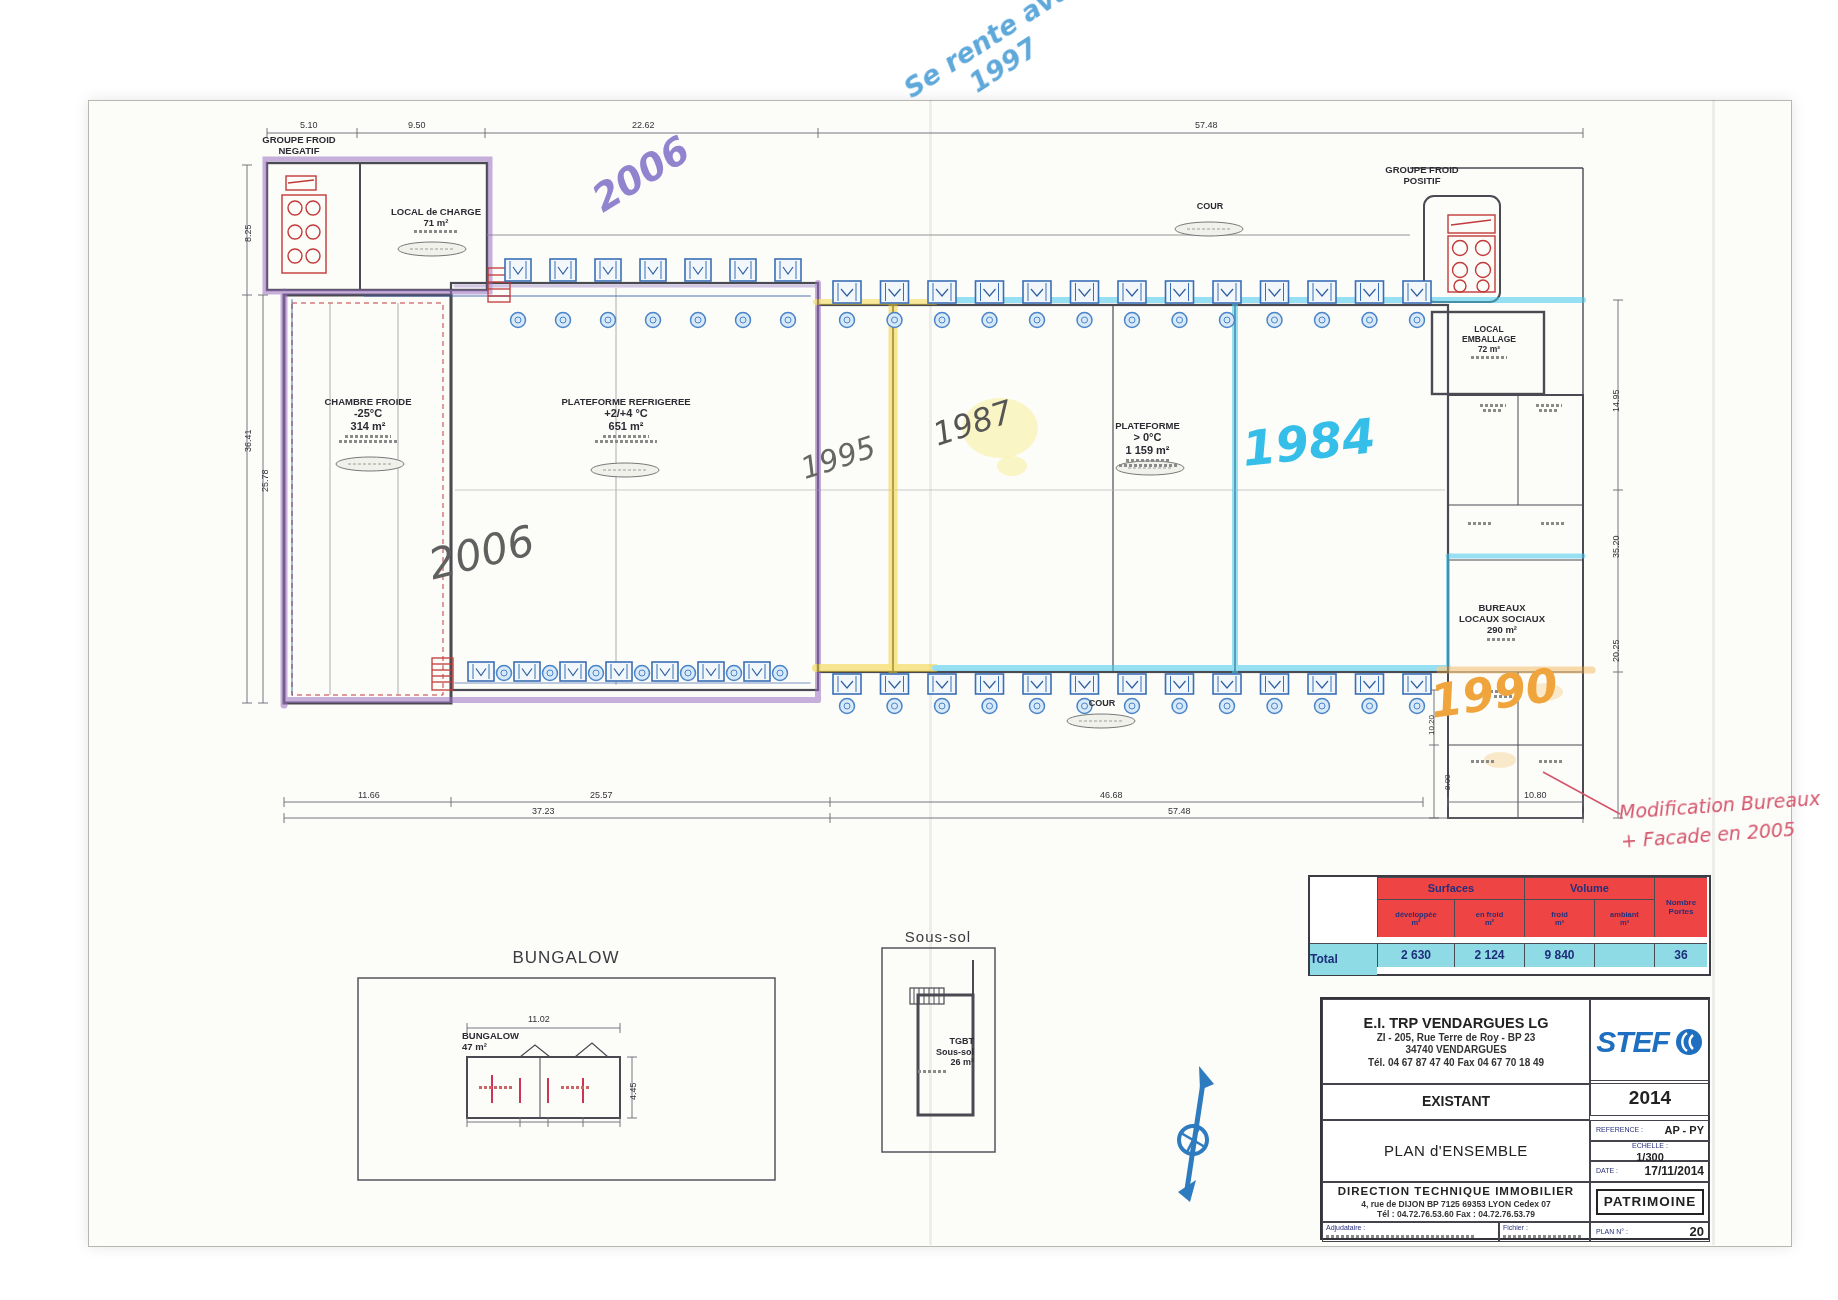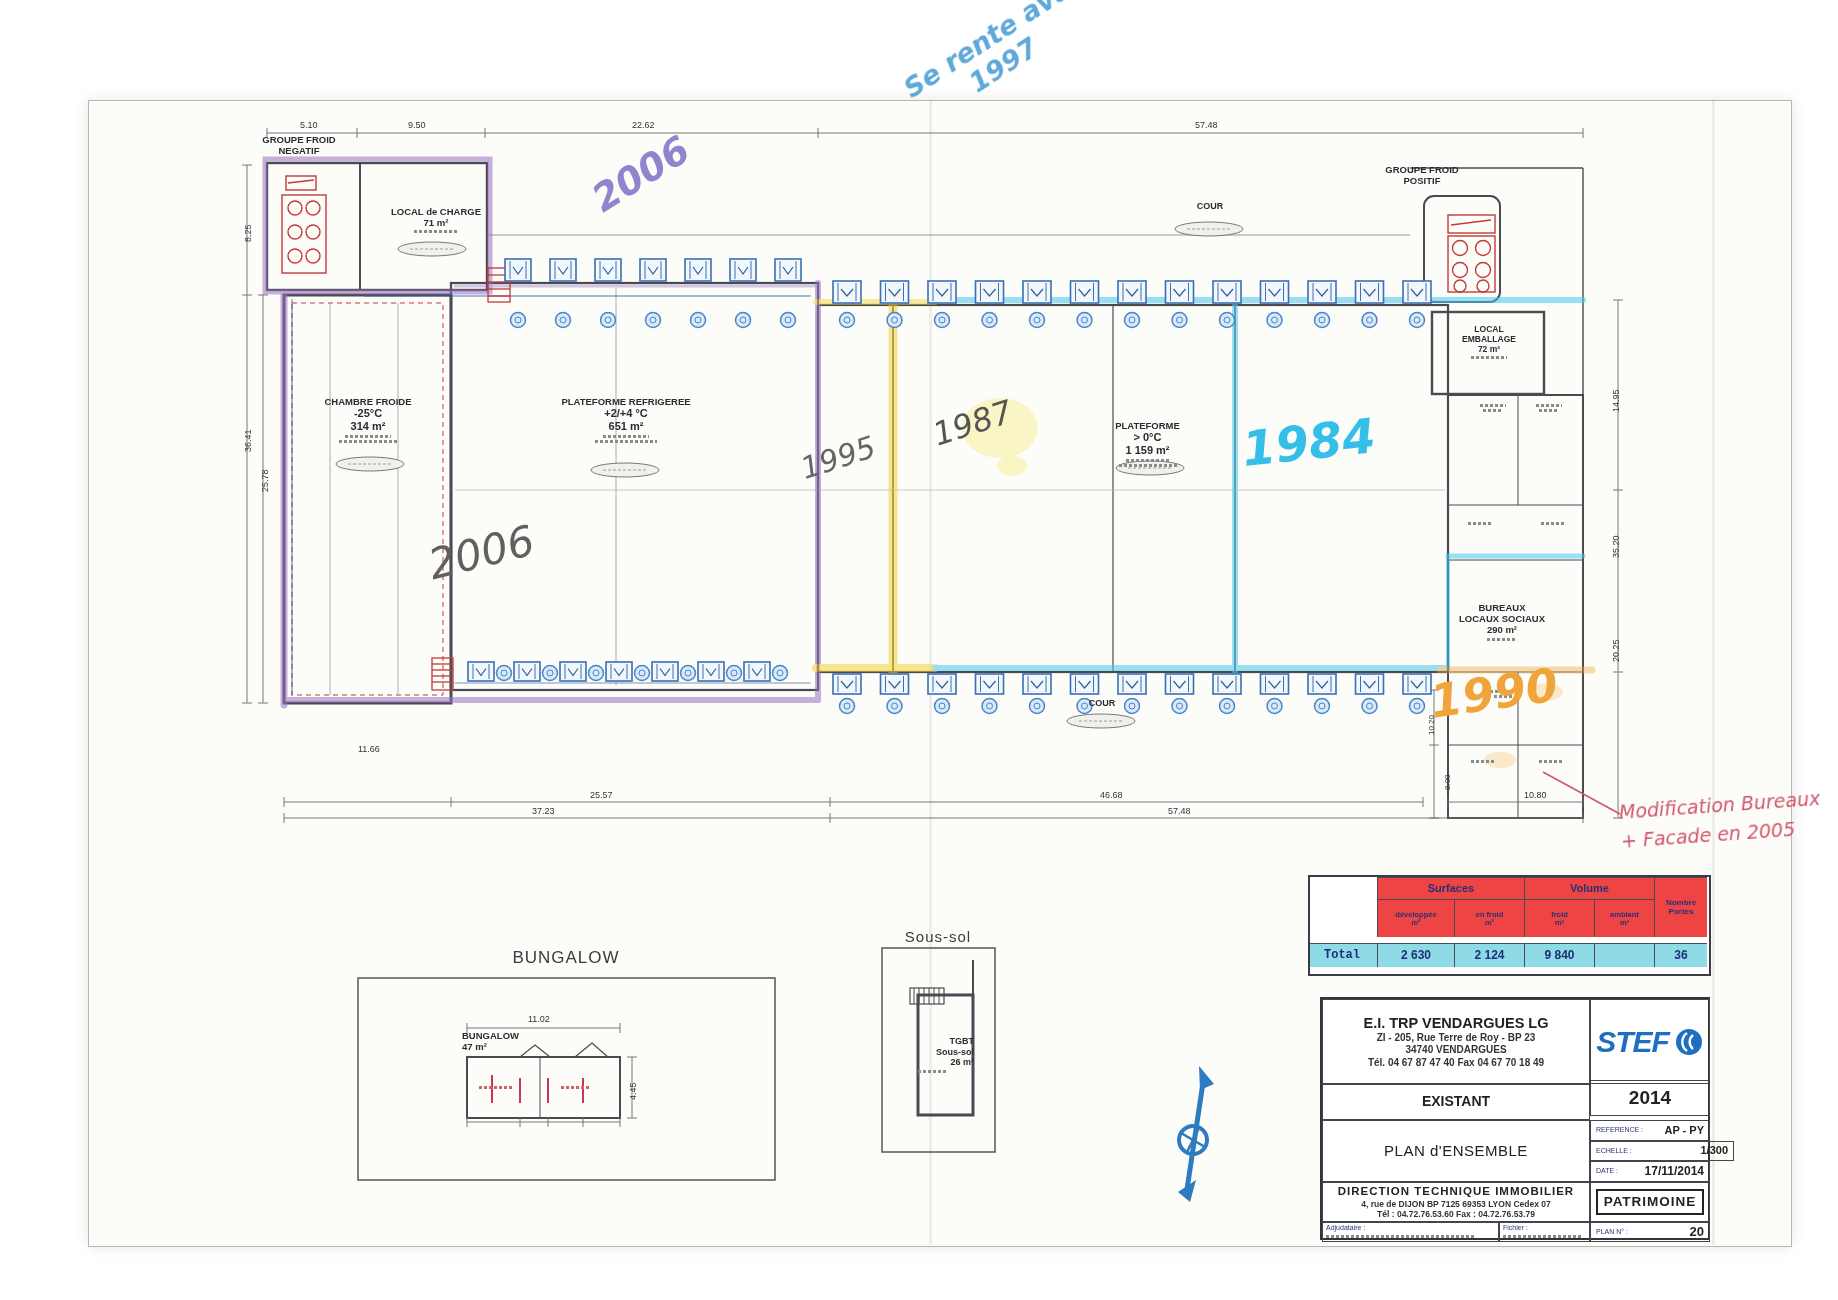--- a/index.html
+++ b/index.html
@@ -561,21 +561,21 @@
     </div>
   <div class="abs" style="left:560px;top:1084px;width:32px;">
       <div class="sq sqr" style="width:30px;"></div>
     </div>
 
   <div class="dim" style="left:300px;top:120px;">5.10</div>
   <div class="dim" style="left:408px;top:120px;">9.50</div>
   <div class="dim" style="left:632px;top:120px;">22.62</div>
   <div class="dim" style="left:1195px;top:120px;">57.48</div>
 
-  <div class="dim" style="left:358px;top:744px;">11.66</div>
+  <div class="dim" style="left:358px;top:790px;">11.66</div>
   <div class="dim" style="left:590px;top:790px;">25.57</div>
   <div class="dim" style="left:1100px;top:790px;">46.68</div>
   <div class="dim" style="left:1524px;top:790px;">10.80</div>
   <div class="dim" style="left:532px;top:806px;">37.23</div>
   <div class="dim" style="left:1168px;top:806px;">57.48</div>
 
   <div class="dim rot" style="left:243px;top:242px;">8.25</div>
   <div class="dim rot" style="left:243px;top:452px;">36.41</div>
   <div class="dim rot" style="left:260px;top:492px;">25.78</div>
 
@@ -635,21 +635,21 @@
     </div>
     <div class="cell hdr" style="left:214px;top:22px;width:70px;height:38px;font-size:7.5px;flex-direction:column;">
       <div>froid</div>
         <div>m³</div>
     </div>
     <div class="cell hdr" style="left:284px;top:22px;width:60px;height:38px;font-size:7.5px;flex-direction:column;">
       <div>ambiant</div>
         <div>m³</div>
     </div>
 
-    <div class="cell tot" style="left:0;top:66px;width:67px;height:24px;border-left:none;font-size:12px;justify-content:flex-start;padding-left:14px;font-family:Liberation Mono, monospace;">Total</div>
+    <div class="cell tot" style="left:0;top:66px;width:67px;height:32px;border-left:none;font-size:12px;justify-content:flex-start;padding-left:0;">Total</div>
     <div class="cell tot" style="left:67px;top:66px;width:77px;height:24px;font-size:12px;">2 630</div>
     <div class="cell tot" style="left:144px;top:66px;width:70px;height:24px;font-size:12px;">2 124</div>
     <div class="cell tot" style="left:214px;top:66px;width:70px;height:24px;font-size:12px;">9 840</div>
     <div class="cell tot" style="left:284px;top:66px;width:60px;height:24px;font-size:12px;"></div>
     <div class="cell tot" style="left:344px;top:66px;width:53px;height:24px;font-size:12px;">36</div>
   </div>
 
   <div id="tblock">
 
     <div class="tcell" style="left:0;top:0;width:268px;height:85px;">
@@ -676,21 +676,21 @@
       <div style="font-size:19px;font-weight:bold;">2014</div>
     </div>
 
     <div class="tcell" style="left:0;top:121px;width:268px;height:62px;">
       <div style="font-size:15px;font-weight:normal;letter-spacing:0.5px;">PLAN d'ENSEMBLE</div>
     </div>
     <div class="tcell" style="left:268px;top:121px;width:120px;height:21px;flex-direction:row;justify-content:space-between;padding:0 5px;">
       <span class="navy" style="font-size:7px;">REFERENCE :</span>
       <span style="font-size:11px;font-weight:bold;">AP - PY</span>
     </div>
-    <div class="tcell" style="left:268px;top:142px;width:144px;height:20px;flex-direction:row;justify-content:space-between;padding:0 5px;">
+    <div class="tcell" style="left:268px;top:142px;width:120px;height:20px;flex-direction:column;justify-content:space-between;padding:0 5px;">
       <span class="navy" style="font-size:7px;">ECHELLE :</span>
       <span style="font-size:11px;font-weight:bold;">1/300</span>
     </div>
     <div class="tcell" style="left:268px;top:162px;width:120px;height:21px;flex-direction:row;justify-content:space-between;padding:0 5px;">
       <span class="navy" style="font-size:7px;">DATE :</span>
       <span style="font-size:12px;font-weight:bold;">17/11/2014</span>
     </div>
 
     <div class="tcell" style="left:0;top:183px;width:268px;height:40px;">
       <div style="font-size:11.5px;font-weight:bold;letter-spacing:1px;">DIRECTION TECHNIQUE IMMOBILIER</div>

